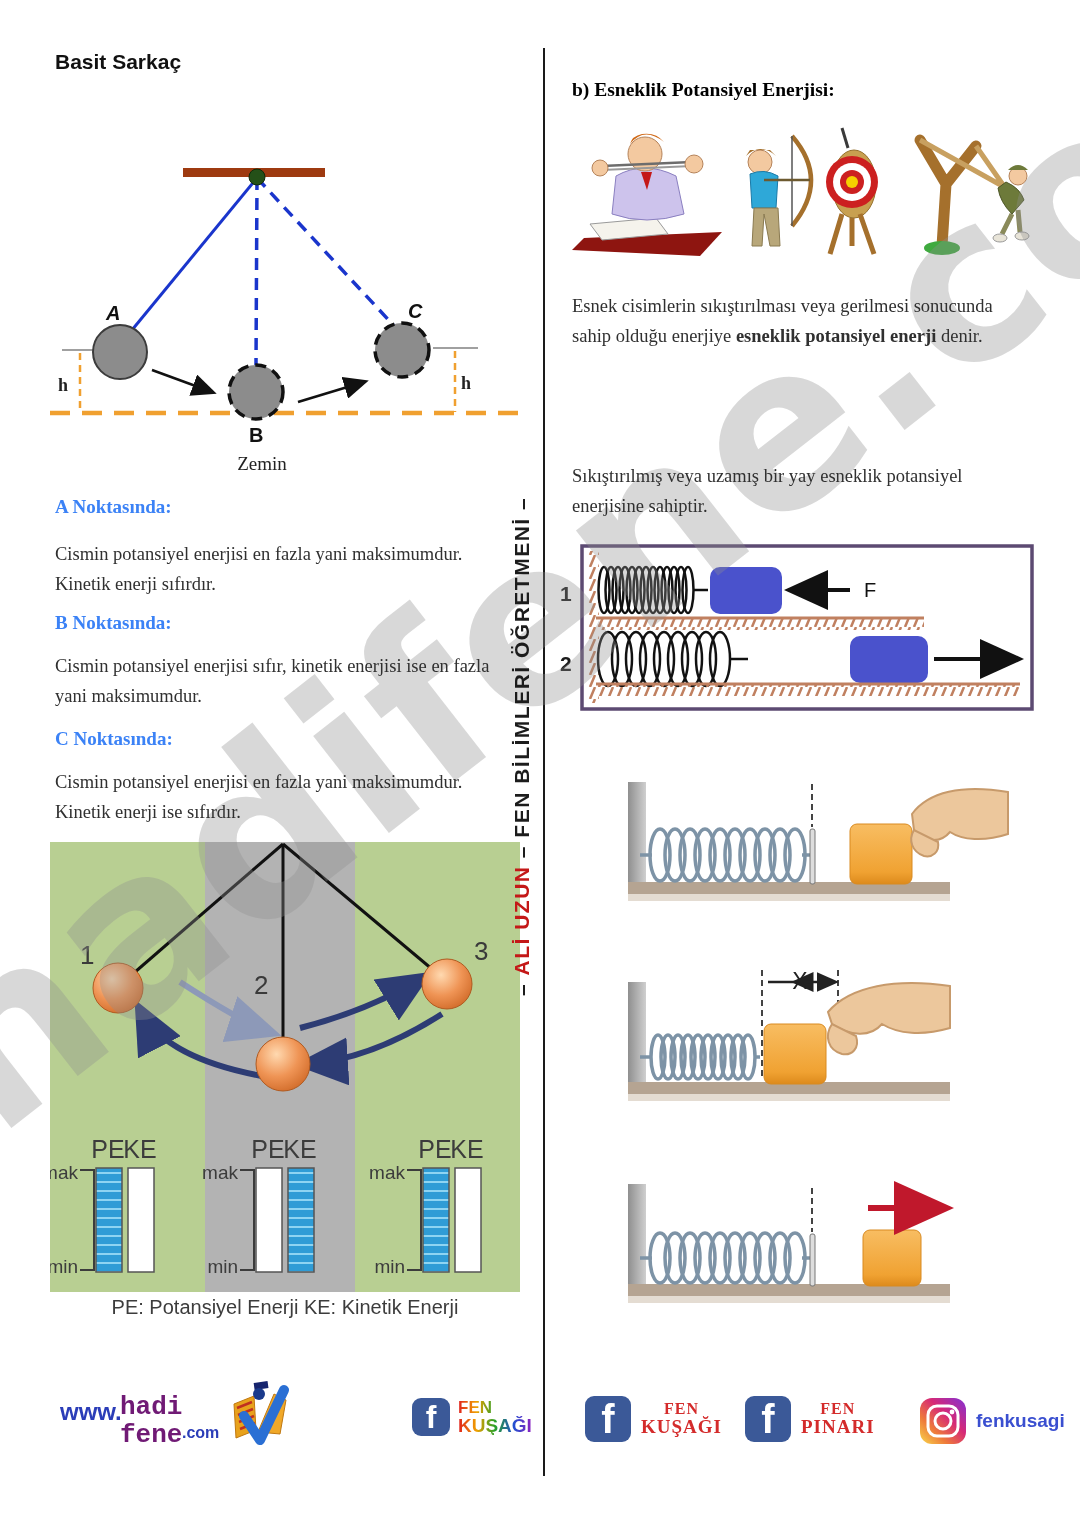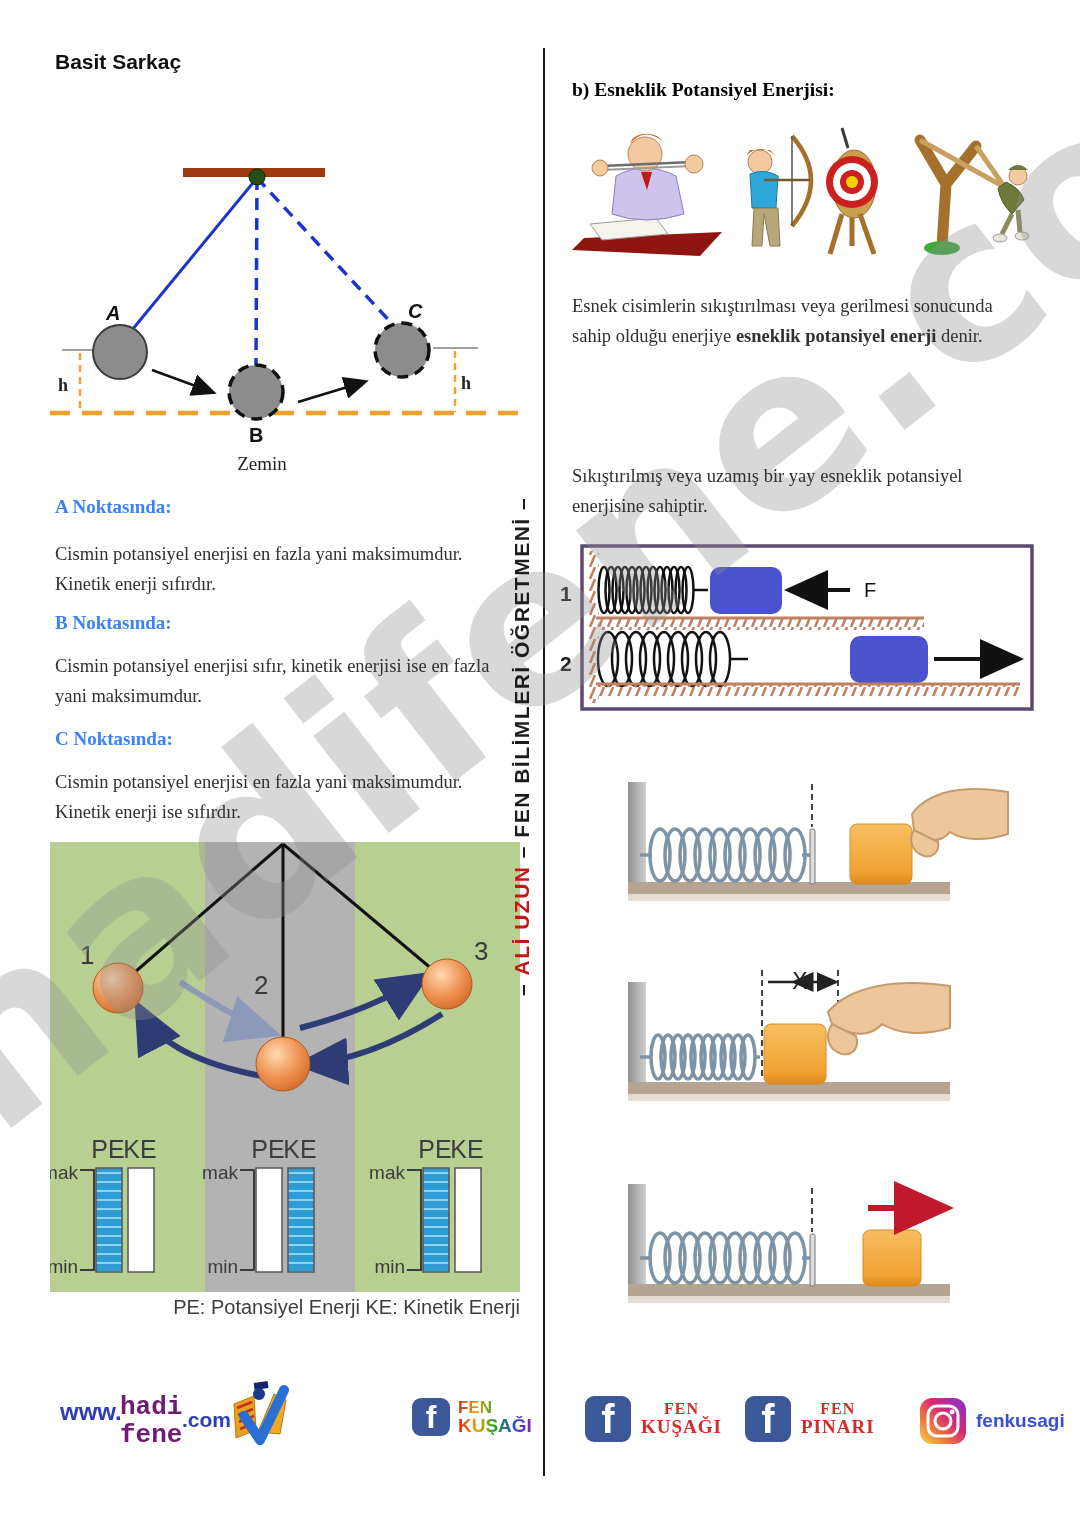--- a/index.html
+++ b/index.html
@@ -159,27 +159,27 @@
     <g>
       <text x="385" y="316" text-anchor="middle" font-family="Liberation Sans,sans-serif" font-size="25" fill="#3c3c3c">PE</text>
       <text x="417" y="316" text-anchor="middle" font-family="Liberation Sans,sans-serif" font-size="25" fill="#3c3c3c">KE</text>
       <text x="355" y="337" text-anchor="end" font-family="Liberation Sans,sans-serif" font-size="19" fill="#3c3c3c">mak</text>
       <text x="355" y="431" text-anchor="end" font-family="Liberation Sans,sans-serif" font-size="19" fill="#3c3c3c">min</text>
       <path d="M357,328 h14 v100 h-14" fill="none" stroke="#3c3c3c" stroke-width="2"></path>
       <rect x="373" y="326" width="26" height="104" fill="url(#blueStripes)" stroke="#555" stroke-width="1.5"></rect>
       <rect x="405" y="326" width="26" height="104" fill="#ffffff" stroke="#555" stroke-width="1.5"></rect>
     </g>
   </svg>
-  <div class="abs z caption" style="left:50px;top:1296px;width:470px;text-align:right;">PE: Potansiyel Enerji  KE: Kinetik Enerji</div>
+  <div class="abs z caption" style="left:50px;top:1296px;width:470px;text-align:center;">PE: Potansiyel Enerji  KE: Kinetik Enerji</div>
 
   <div class="abs z" style="left:60px;top:1392px;width:170px;height:64px;">
     <span class="abs blue-b" style="left:0;top:6px;font-size:24px;">www.</span>
     <span class="abs red-b" style="left:60px;top:0;font-size:26px;">hadi</span>
     <span class="abs red-b" style="left:60px;top:28px;font-size:26px;">fene</span>
-    <span class="abs blue-b" style="left:122px;top:16px;font-size:21px;">.com</span>
+    <span class="abs blue-b" style="left:122px;top:32px;font-size:16px;">.com</span>
   </div>
   <svg class="abs fig" style="left:228px;top:1378px;" width="64" height="74" viewBox="0 0 64 74">
     <path d="M6,26 L26,18 L28,52 L8,60 Z" fill="#e8a21c" stroke="#c07810"></path>
     <path d="M9,30 L24,24 M10,37 L25,31 M11,44 L26,38 M12,51 L27,45" stroke="#c03020" stroke-width="2.5" fill="none"></path>
     <path d="M46,16 L58,22 L52,56 L30,54 Z" fill="#f0a828" stroke="#c07810"></path>
     <rect x="26" y="4" width="14" height="7" fill="#16246e" transform="rotate(-8 33 7)"></rect>
     <path d="M16,38 L32,62 L56,12" fill="none" stroke="#2a6fd4" stroke-width="10" stroke-linecap="round" stroke-linejoin="round"></path>
     <circle cx="31" cy="16" r="6" fill="#1a3a8c"></circle>
   </svg>
   <div class="abs z" style="left:412px;top:1398px;display:flex;gap:8px;align-items:center;">

